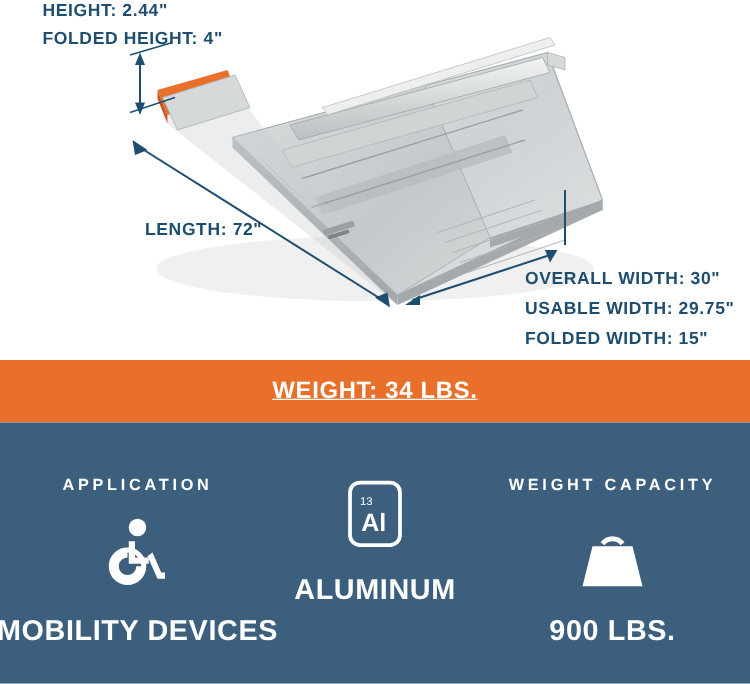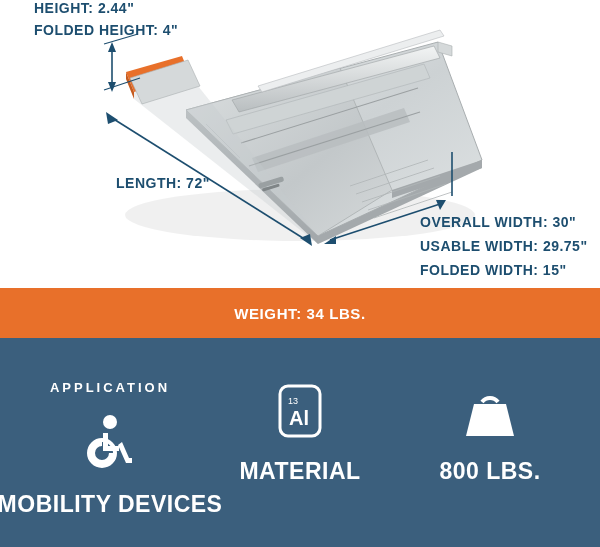--- a/index.html
+++ b/index.html
@@ -35,21 +35,21 @@
 
   .svg-layer{position:absolute;left:0;top:0;width:600px;height:288px;}
 
   
   .weight-bar{
     position:absolute;left:0;top:288px;width:600px;height:50px;
     background:#e8702a;
     display:flex;align-items:center;justify-content:center;
   }
   .weight-bar .txt{
-    color:#ffffff;font-size:15px;font-weight:bold;letter-spacing:.6px;
+    color:#ffffff;font-size:19px;font-weight:bold;letter-spacing:.6px;text-decoration:underline;
   }
 
   
   .specs{
     position:absolute;left:0;top:338px;width:600px;height:209px;
     background:#3b5f7d;
     display:flex;align-items:flex-start;justify-content:center;
     padding-top:42px;box-sizing:border-box;
   }
   .spec{
@@ -198,27 +198,28 @@
     </div>
 
     <div class="spec">
       <div class="spec-icon">
         <svg width="58" height="62" viewBox="0 0 58 62">
           <rect x="9" y="6" width="40" height="50" rx="8" fill="none" stroke="#ffffff" stroke-width="3"></rect>
           <text x="17" y="24" font-family="Liberation Sans, sans-serif" font-size="9" fill="#ffffff">13</text>
           <text x="18" y="45" font-family="Liberation Sans, sans-serif" font-size="20" font-weight="bold" fill="#ffffff">Al</text>
         </svg>
       </div>
-      <div class="spec-value">MATERIAL</div>
+      <div class="spec-value">ALUMINUM</div>
     </div>
 
     <div class="spec">
+      <div class="spec-title">WEIGHT CAPACITY</div>
       <div class="spec-icon">
         <svg width="68" height="62" viewBox="0 0 68 62">
           <path d="M26 22 a10 10 0 0 1 16 0" fill="none" stroke="#ffffff" stroke-width="4"></path>
           <path d="M18 24 L50 24 L58 56 L10 56 Z" fill="#ffffff"></path>
         </svg>
       </div>
-      <div class="spec-value">800 LBS.</div>
+      <div class="spec-value">900 LBS.</div>
     </div>
 
   </div>
 </div>
 
 </body></html>

